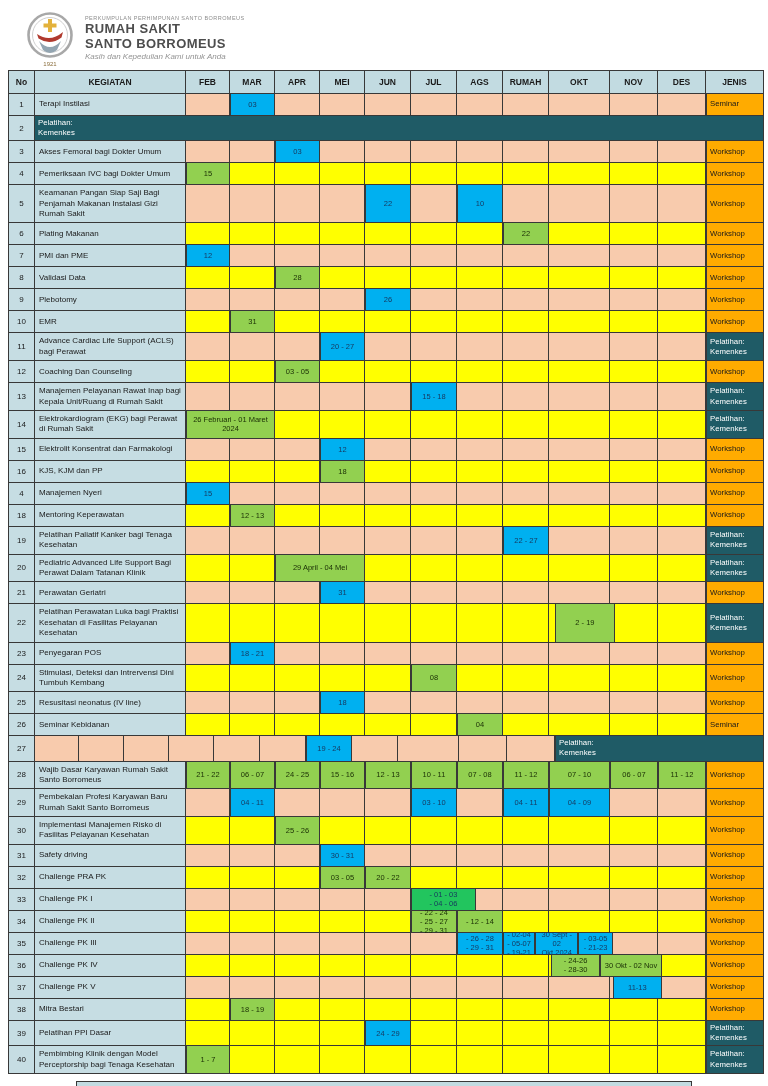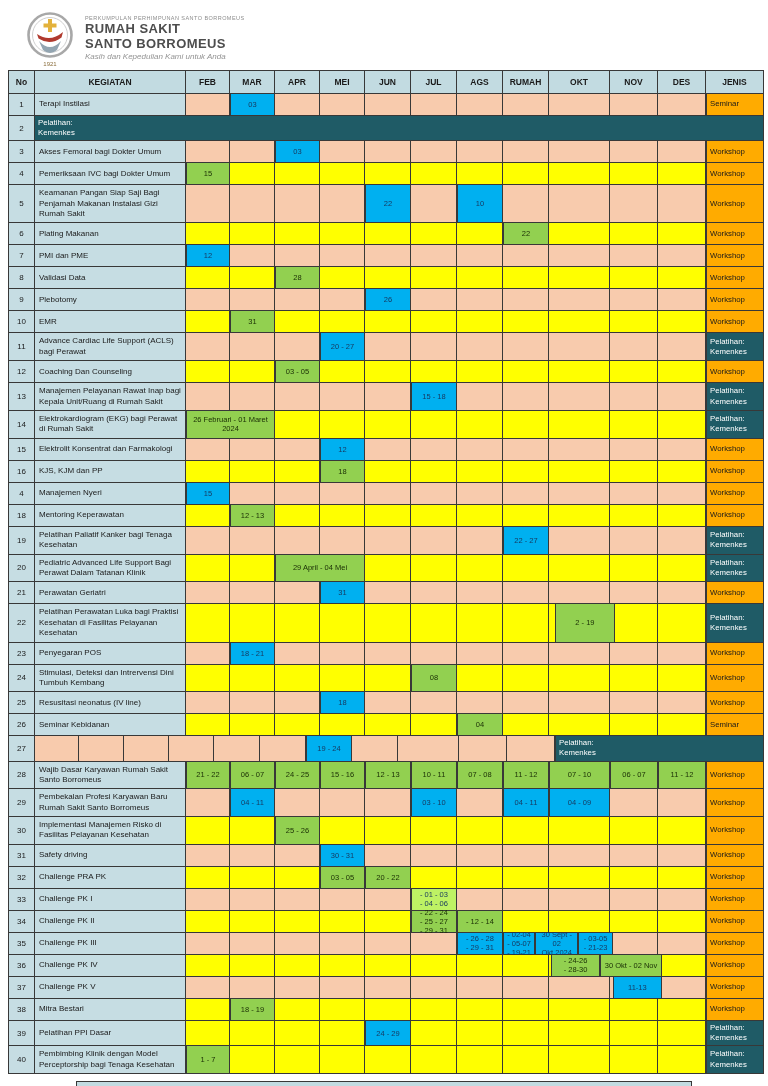--- a/index.html
+++ b/index.html
@@ -703,21 +703,21 @@
         <div class="mcell" style="flex: 0 0 45px; background: rgb(248, 203, 173);"></div>
         <div class="mcell" style="flex: 0 0 45px; background: rgb(248, 203, 173);"></div>
         <div class="mcell" style="flex: 0 0 45px; background: rgb(248, 203, 173);"></div>
         <div class="mcell" style="flex: 0 0 46px; background: rgb(248, 203, 173);"></div>
         <div class="mcell" style="flex: 0 0 46px; background: rgb(248, 203, 173);"></div>
         <div class="mcell" style="flex: 0 0 46px; background: rgb(248, 203, 173);"></div>
         <div class="mcell" style="flex: 0 0 46px; background: rgb(248, 203, 173);"></div>
         <div class="mcell" style="flex: 0 0 61px; background: rgb(248, 203, 173);"></div>
         <div class="mcell" style="flex: 0 0 48px; background: rgb(248, 203, 173);"></div>
         <div class="mcell" style="flex: 0 0 48px; background: rgb(248, 203, 173);"></div>
-        <div class="ev blue" style="left: 225px; width: 46px; background: #bef264;">- 01 - 03
+        <div class="ev blue" style="left: 225px; width: 65px; background: #22c55e;">- 01 - 03
 - 04 - 06</div>
       </div>
       <div class="cell c-jenis" style="background: rgb(255, 171, 0);">Workshop</div>
     </div>
     <div class="row">
       <div class="cell c-no">34</div>
       <div class="cell c-keg">Challenge PK II</div>
       <div class="cell c-tl">
         <div class="mcell" style="flex: 0 0 44px; background: rgb(255, 255, 0);"></div>
         <div class="mcell" style="flex: 0 0 45px; background: rgb(255, 255, 0);"></div>

